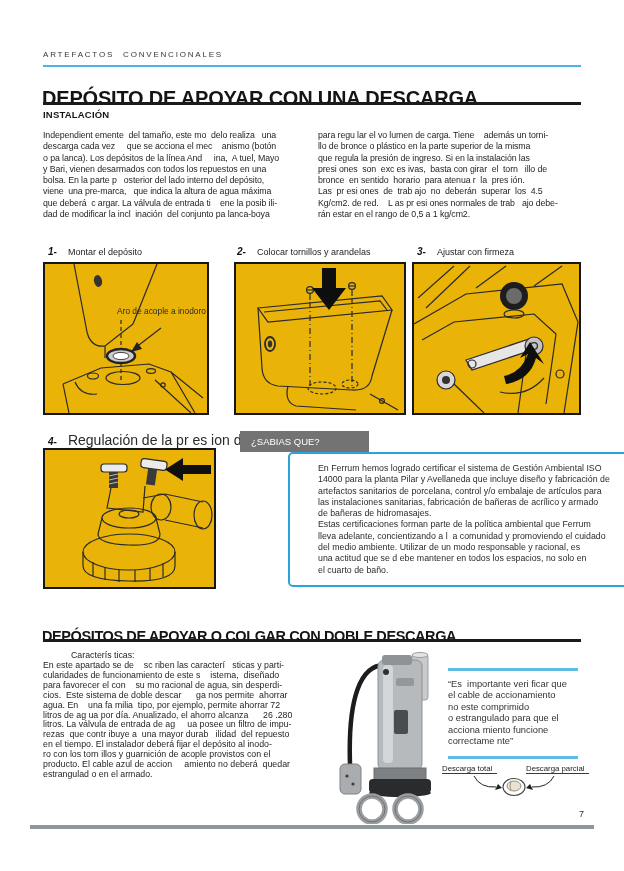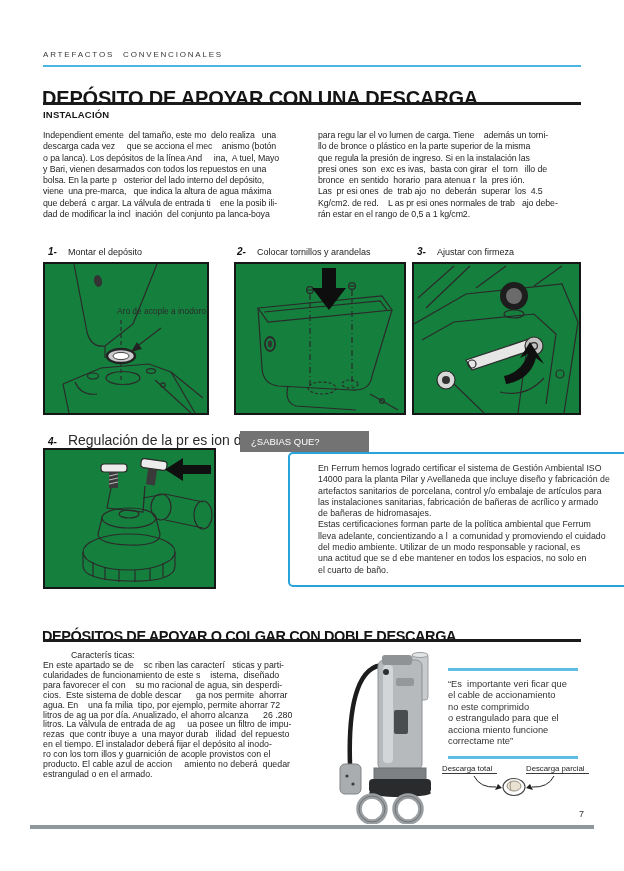--- a/index.html
+++ b/index.html
@@ -8,21 +8,21 @@
   .abs{position:absolute;}
   .eyebrow{left:43px;top:50px;font-size:8px;letter-spacing:1.8px;word-spacing:5px;color:#363636;}
   .blue-rule{left:43px;top:65px;width:538px;height:2px;background:#4db5e4;}
   .title1{left:42px;top:74px;font-size:20px;font-weight:bold;letter-spacing:-0.2px;color:#141414;}
   .black-rule1{left:43px;top:102px;width:538px;height:3px;background:#1b1b1b;}
   .subtitle{left:43px;top:109px;font-size:9.5px;font-weight:bold;letter-spacing:0.2px;color:#161616;}
   .intro{left:43px;top:130px;width:541px;display:flex;gap:9px;}
   .col{width:266px;font-size:8.8px;line-height:11.3px;letter-spacing:-0.1px;white-space:pre;color:#1e1e1e;}
   .step-label{font-size:9px;color:#222;white-space:nowrap;}
   .step-num{font-style:italic;font-weight:bold;font-size:10px;margin-right:11px;color:#111;}
-  .panel{border:2px solid #161616;background:#15803d;}
+  .panel{border:2px solid #161616;background:#eab308;}
   .p1{left:43px;top:262px;width:162px;height:149px;}
   .p2{left:234px;top:262px;width:168px;height:149px;}
   .p3{left:412px;top:262px;width:165px;height:149px;}
   .p4{left:43px;top:448px;width:169px;height:137px;}
   .l1{left:48px;top:246px;}
   .l2{left:237px;top:246px;}
   .l3{left:417px;top:246px;}
   .l4{left:48px;top:432px;}
   .l4 .step-txt{font-size:14px;color:#2a2a2a;}
   .sabias-tab{left:240px;top:431px;width:118px;height:21px;background:#737373;color:#fff;

